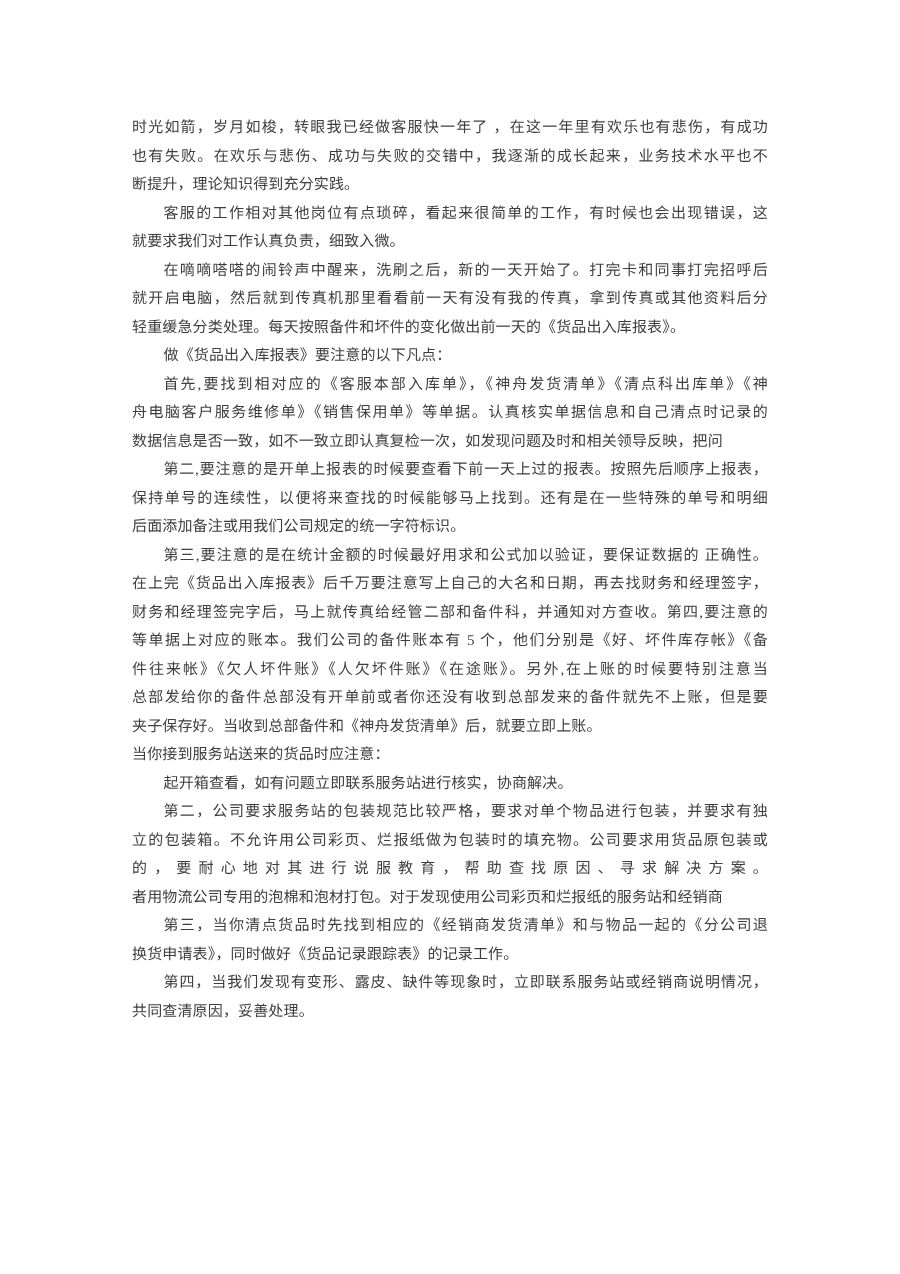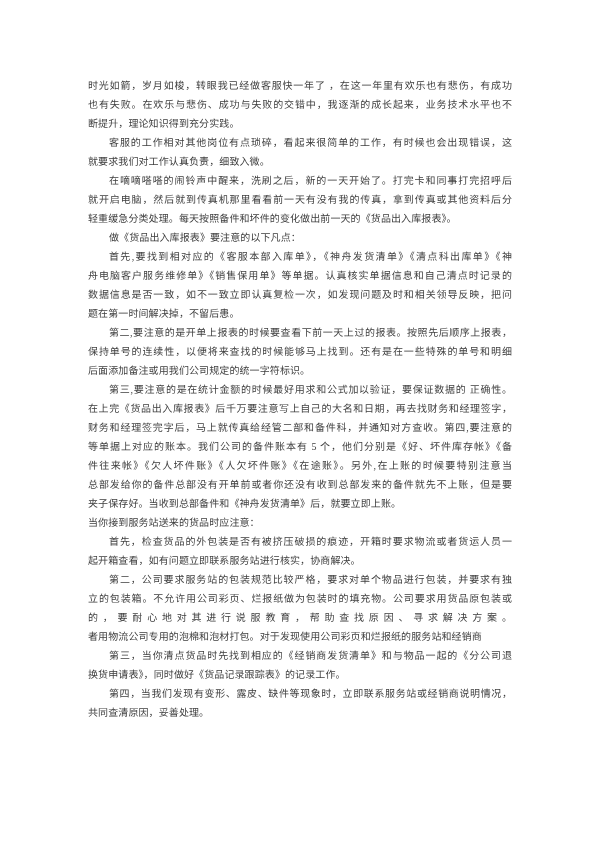--- a/index.html
+++ b/index.html
@@ -60,41 +60,39 @@
         <div class="line">就开启电脑，然后就到传真机那里看看前一天有没有我的传真，拿到传真或其他资料后分</div>
         <div class="line">轻重缓急分类处理。每天按照备件和坏件的变化做出前一天的《货品出入库报表》。</div>
       </div>
       <div class="para indent">
         <div class="line">做《货品出入库报表》要注意的以下凡点：</div>
       </div>
       <div class="para indent gap">
         <div class="line">首先,要找到相对应的《客服本部入库单》，《神舟发货清单》《清点科出库单》《神</div>
         <div class="line">舟电脑客户服务维修单》《销售保用单》等单据。认真核实单据信息和自己清点时记录的</div>
         <div class="line">数据信息是否一致，如不一致立即认真复检一次，如发现问题及时和相关领导反映，把问</div>
-        <div class="line">题在第一时间解决掉，不留后患。</div>
       </div>
       <div class="para indent">
         <div class="line">第二,要注意的是开单上报表的时候要查看下前一天上过的报表。按照先后顺序上报表，</div>
         <div class="line">保持单号的连续性，以便将来查找的时候能够马上找到。还有是在一些特殊的单号和明细</div>
         <div class="line">后面添加备注或用我们公司规定的统一字符标识。</div>
       </div>
       <div class="para indent">
         <div class="line">第三,要注意的是在统计金额的时候最好用求和公式加以验证，要保证数据的 正确性。</div>
         <div class="line">在上完《货品出入库报表》后千万要注意写上自己的大名和日期，再去找财务和经理签字，</div>
         <div class="line">财务和经理签完字后，马上就传真给经管二部和备件科，并通知对方查收。第四,要注意的</div>
         <div class="line">等单据上对应的账本。我们公司的备件账本有 5 个，他们分别是《好、坏件库存帐》《备</div>
         <div class="line">件往来帐》《欠人坏件账》《人欠坏件账》《在途账》。另外,在上账的时候要特别注意当</div>
         <div class="line">总部发给你的备件总部没有开单前或者你还没有收到总部发来的备件就先不上账，但是要</div>
         <div class="line">夹子保存好。当收到总部备件和《神舟发货清单》后，就要立即上账。</div>
       </div>
       <div class="para">
         <div class="line">当你接到服务站送来的货品时应注意：</div>
       </div>
       <div class="para indent">
-        <div class="line">首先，检查货品的外包装是否有被挤压破损的痕迹，开箱时要求物流或者货运人员一</div>
         <div class="line">起开箱查看，如有问题立即联系服务站进行核实，协商解决。</div>
       </div>
       <div class="para indent">
         <div class="line">第二，公司要求服务站的包装规范比较严格，要求对单个物品进行包装，并要求有独</div>
         <div class="line">立的包装箱。不允许用公司彩页、烂报纸做为包装时的填充物。公司要求用货品原包装或</div>
         <div class="line">的，要耐心地对其进行说服教育，帮助查找原因、寻求解决方案。</div>
         <div class="line">者用物流公司专用的泡棉和泡材打包。对于发现使用公司彩页和烂报纸的服务站和经销商</div>
       </div>
       <div class="para indent">
         <div class="line">第三，当你清点货品时先找到相应的《经销商发货清单》和与物品一起的《分公司退</div>

